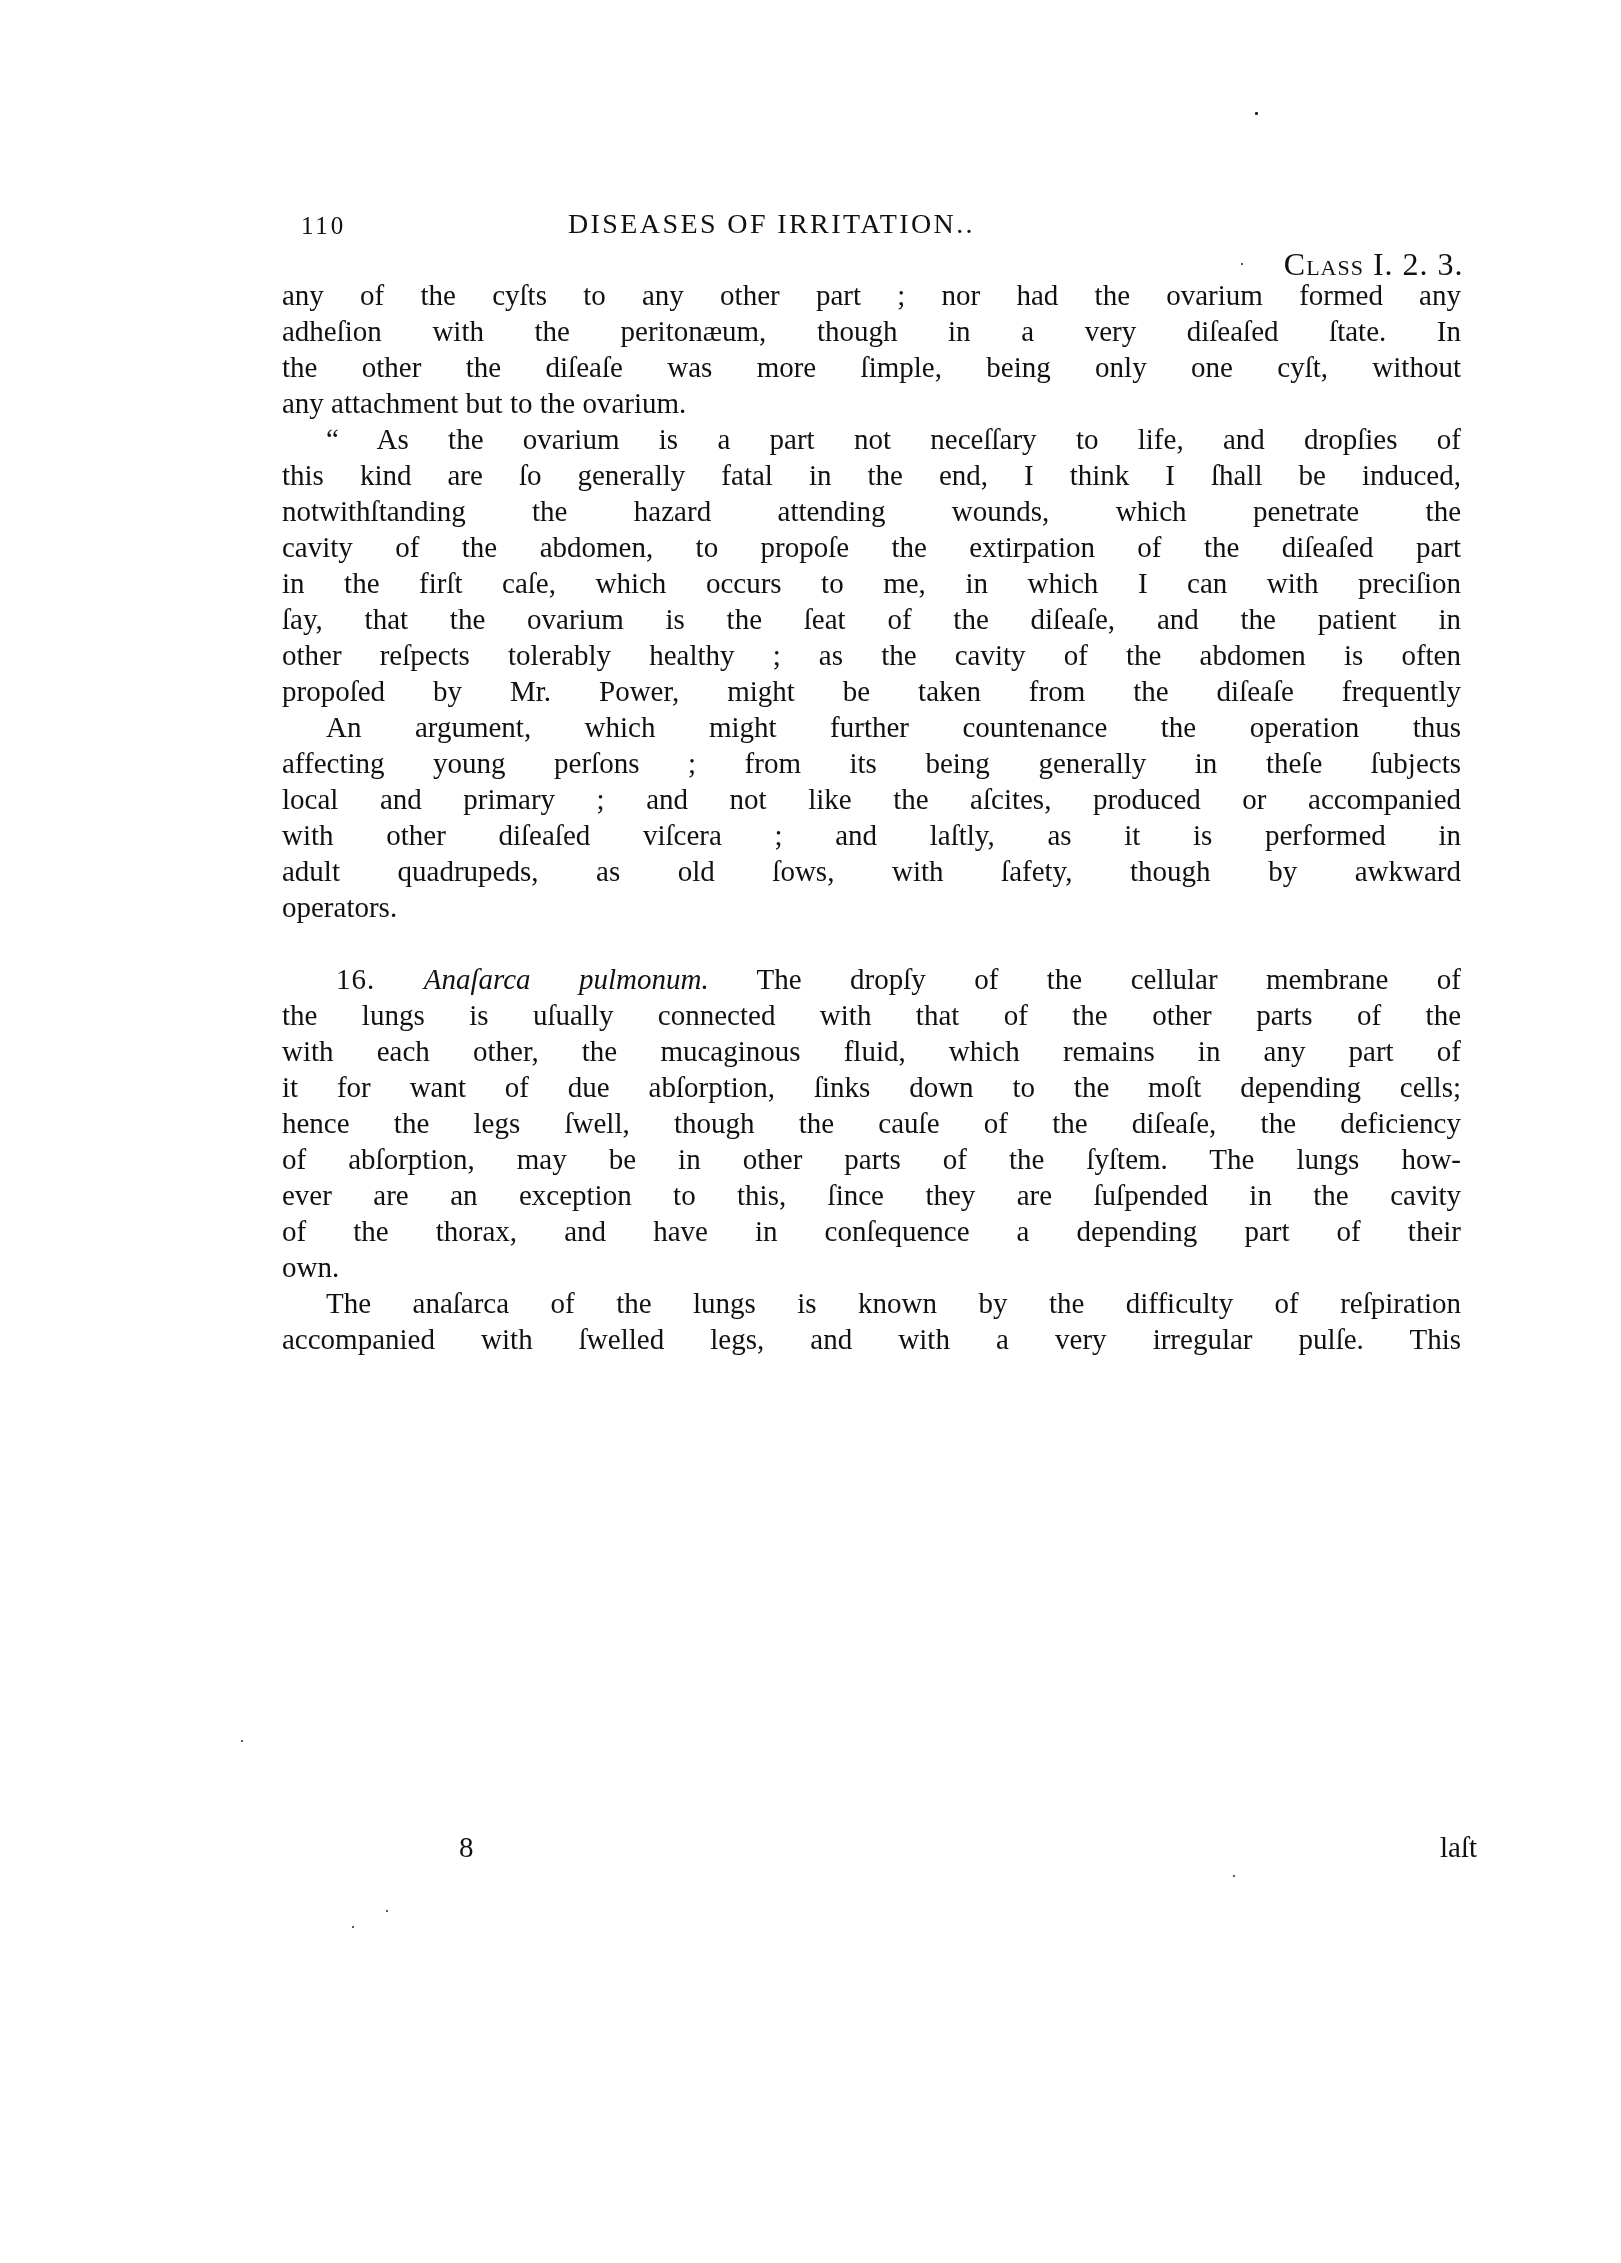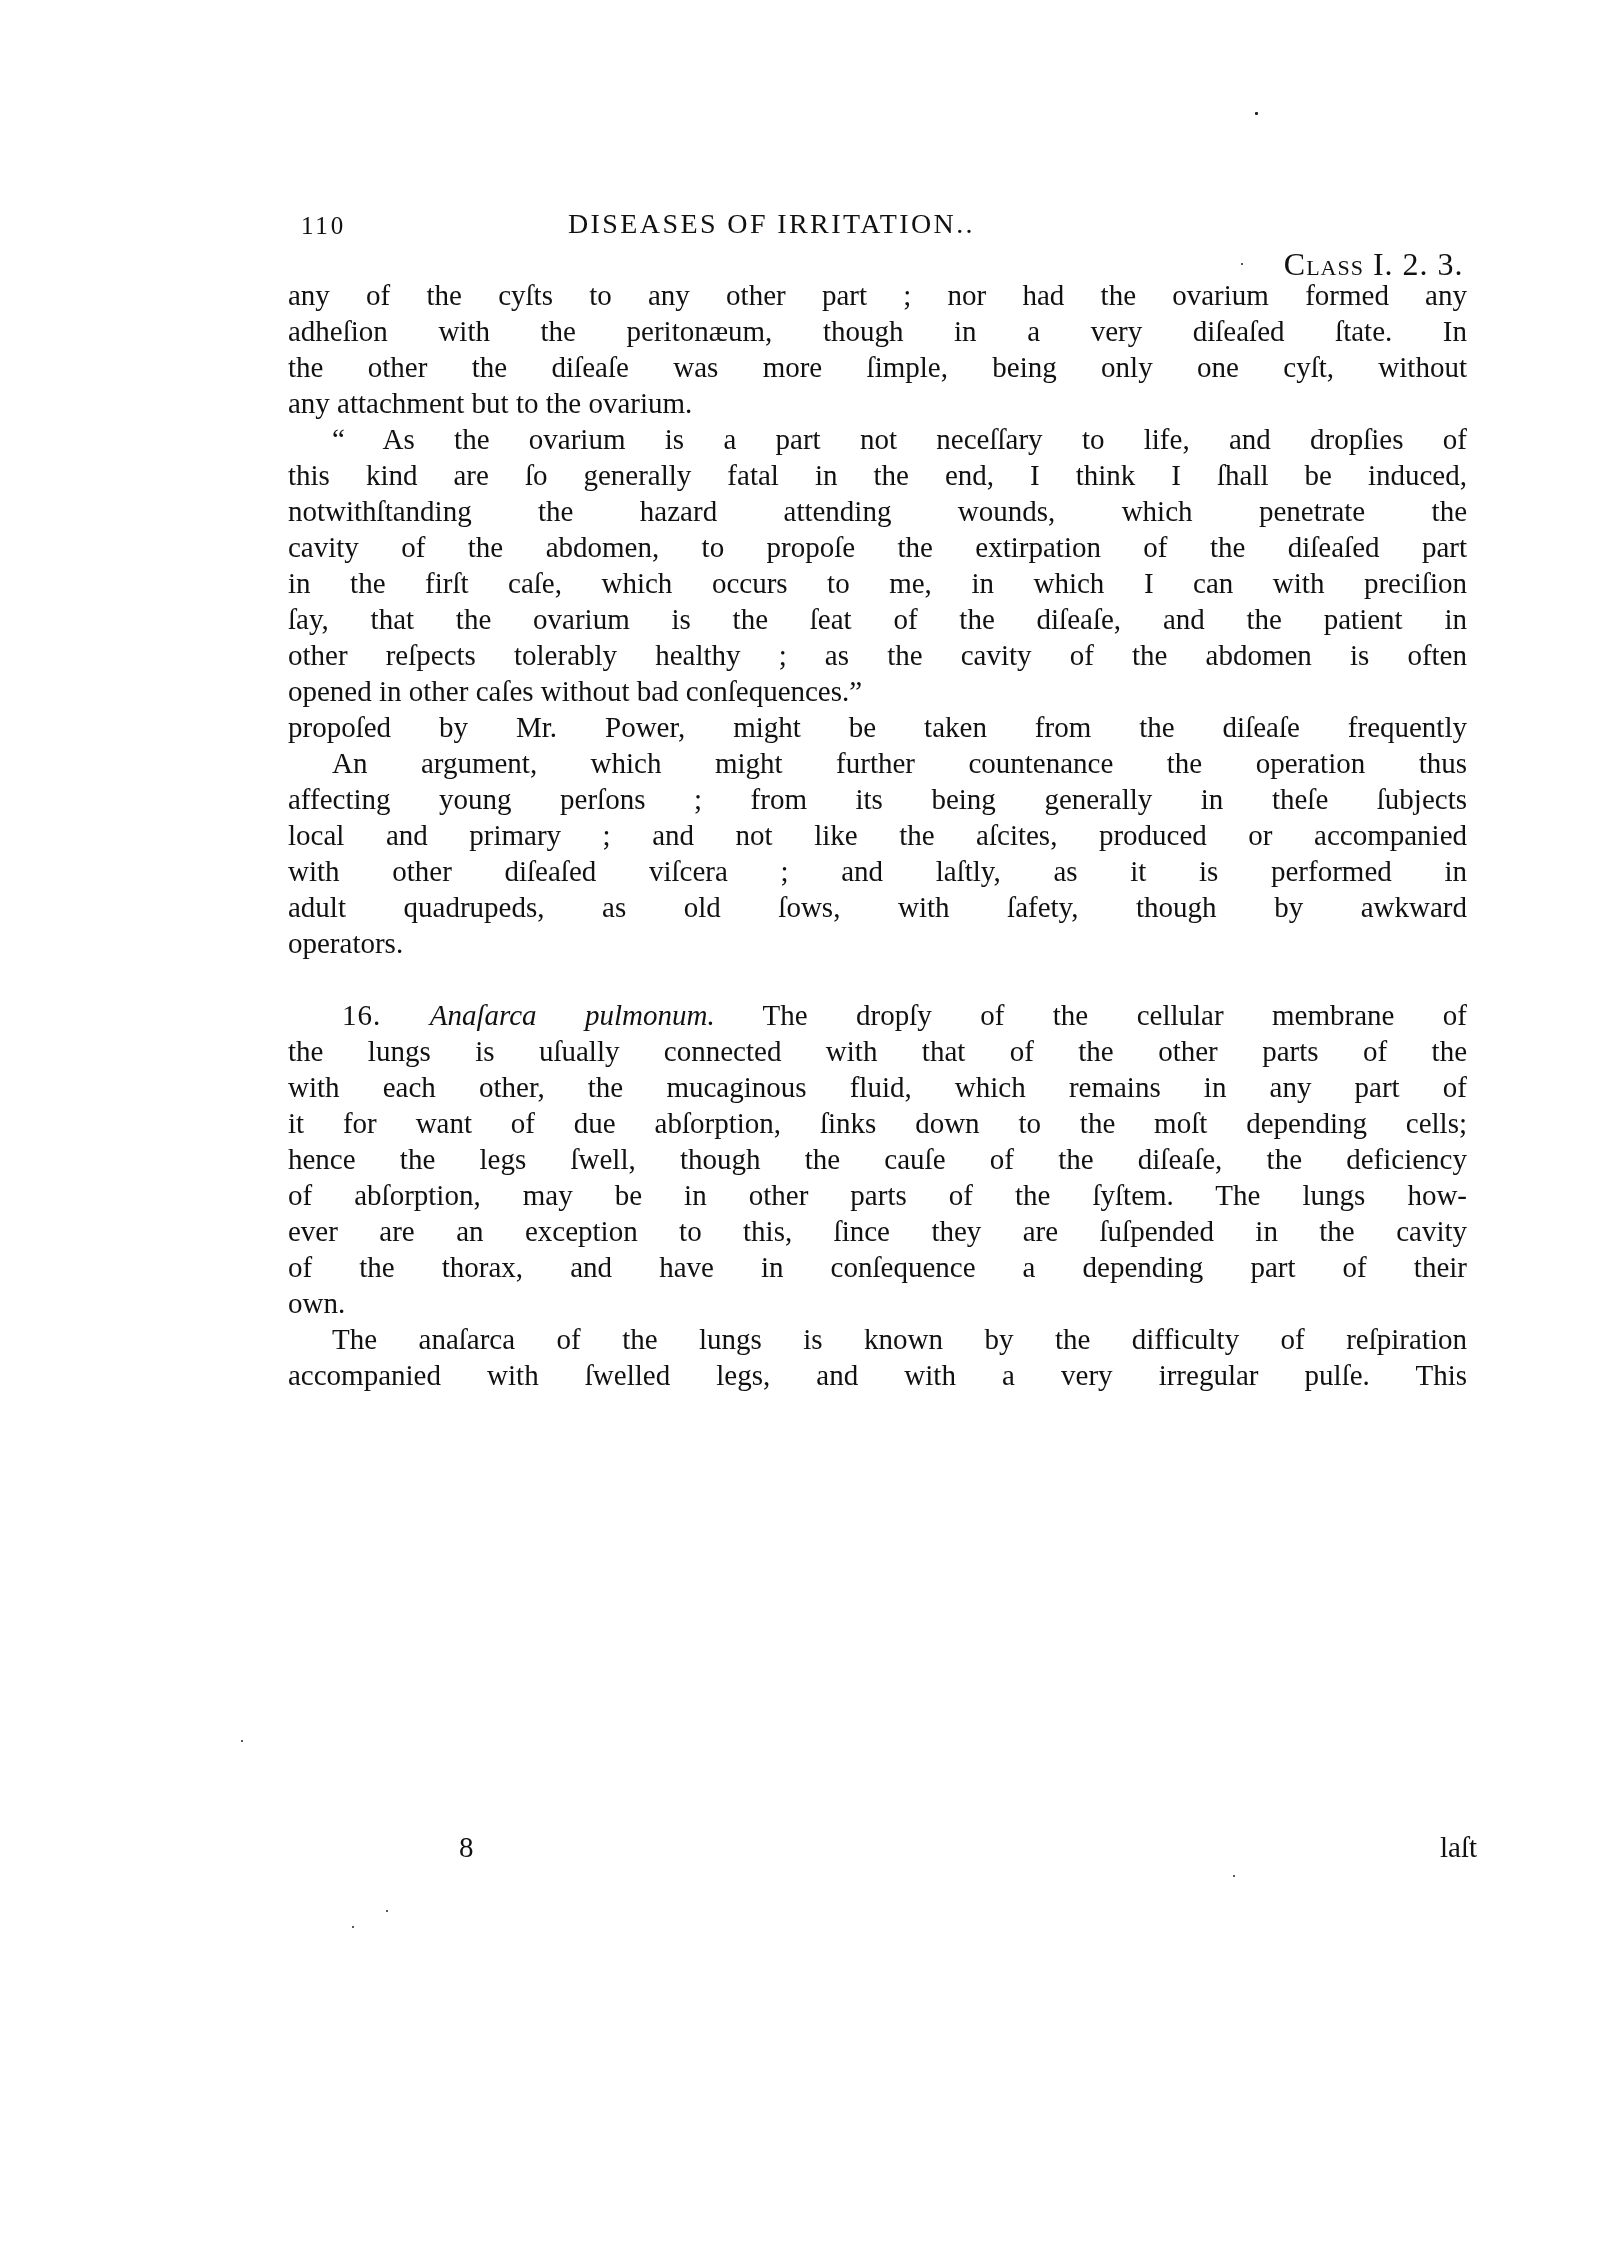--- a/index.html
+++ b/index.html
@@ -48,21 +48,21 @@
       position: absolute;
       right: 13.4px;
       top: 0;
       font-size: 32px;
       letter-spacing: 1px;
       font-variant: small-caps;
       margin-top: 40px;
     }
     .body-text {
       position: absolute;
-      left: 288px;
+      left: 282px;
       top: 277px;
       width: 1179px;
       font-size: 29px;
       line-height: 36px;
     }
     .line {
       display: block;
       white-space: nowrap;
       text-align: justify;
       text-align-last: justify;
@@ -134,21 +134,20 @@
     </div>
 
     <div>
       <span class="line indent-quote">“ As the ovarium is a part not neceſſary to life, and dropſies of</span>
       <span class="line">this kind are ſo generally fatal in the end, I think I ſhall be induced,</span>
       <span class="line">notwithſtanding the hazard attending wounds, which penetrate the</span>
       <span class="line">cavity of the abdomen, to propoſe the extirpation of the diſeaſed part</span>
       <span class="line">in the firſt caſe, which occurs to me, in which I can with preciſion</span>
       <span class="line">ſay, that the ovarium is the ſeat of the diſeaſe, and the patient in</span>
       <span class="line">other reſpects tolerably healthy ; as the cavity of the abdomen is often</span>
-      <span class="line last">opened in other caſes without bad conſequences.”</span>
     </div>
 
     <div>
       <span class="line">propoſed by Mr. Power, might be taken from the diſeaſe frequently</span>
       <span class="line indent-quote">An argument, which might further countenance the operation thus</span>
       <span class="line">affecting young perſons ;  from its being generally in theſe ſubjects</span>
       <span class="line">local and primary ;  and not like the aſcites, produced or accompanied</span>
       <span class="line">with other diſeaſed viſcera ;  and laſtly, as it is performed in</span>
       <span class="line">adult quadrupeds, as old ſows, with ſafety, though by awkward</span>
       <span class="line last">operators.</span>

